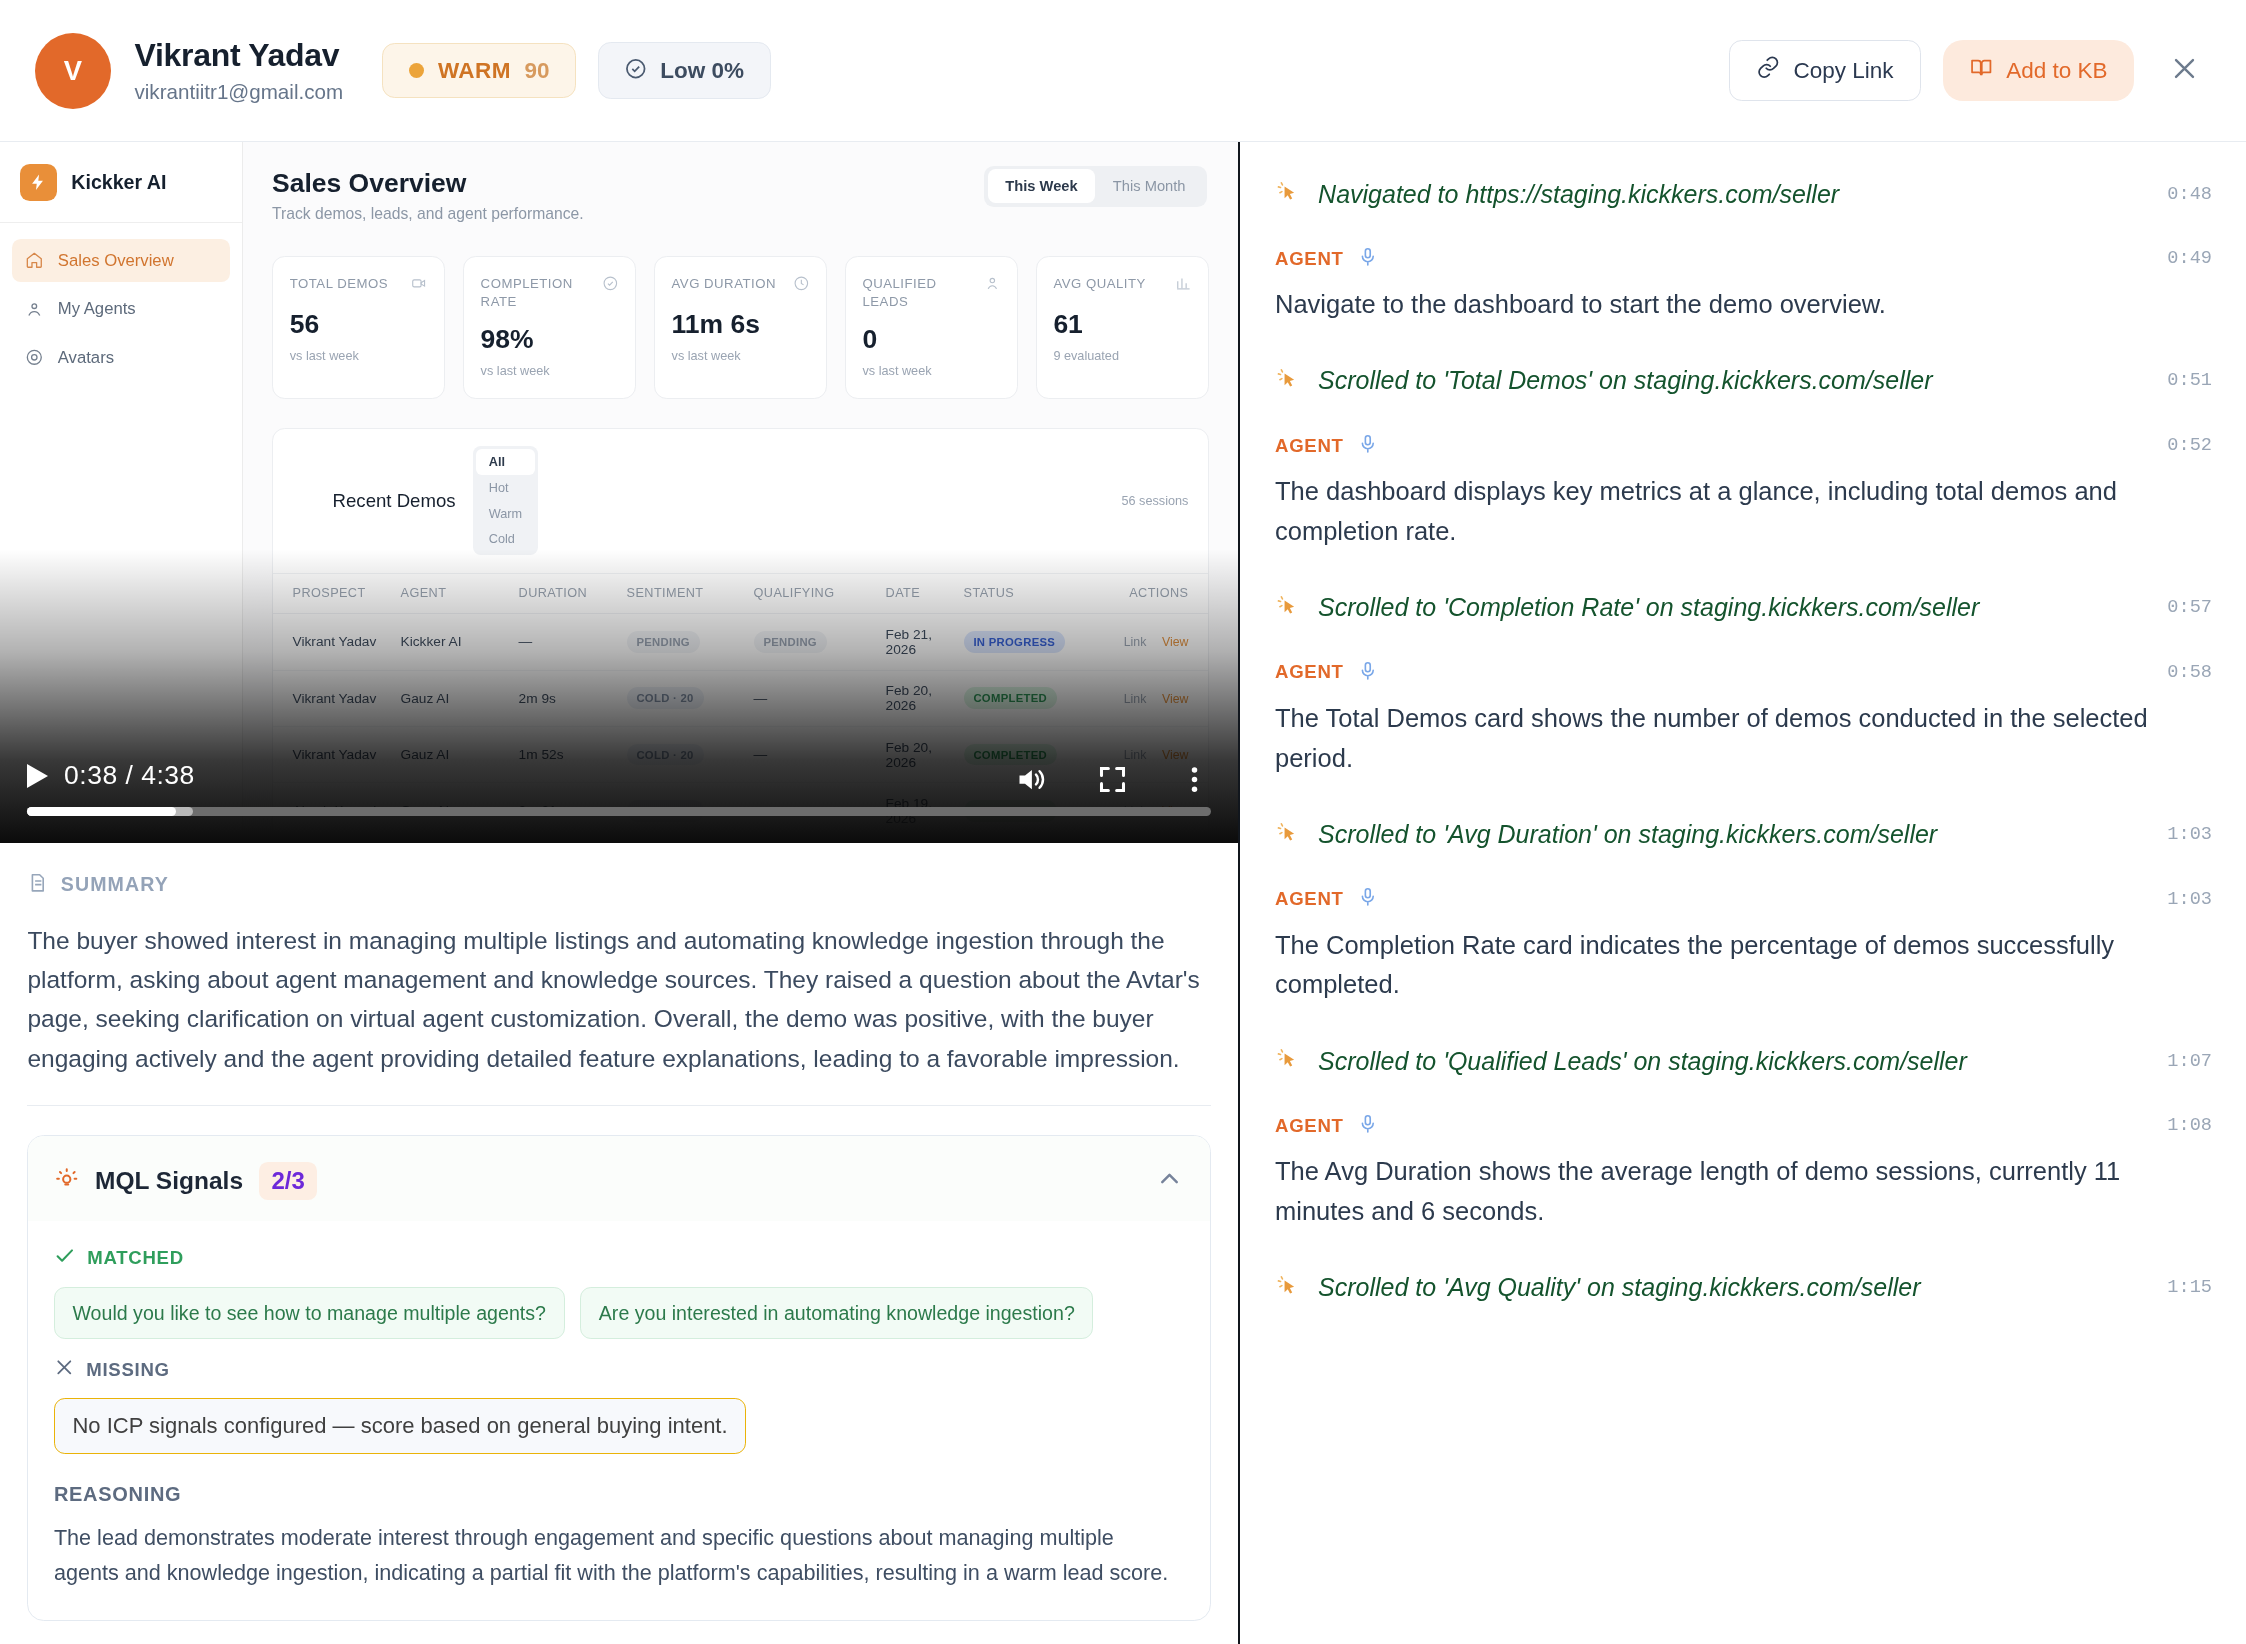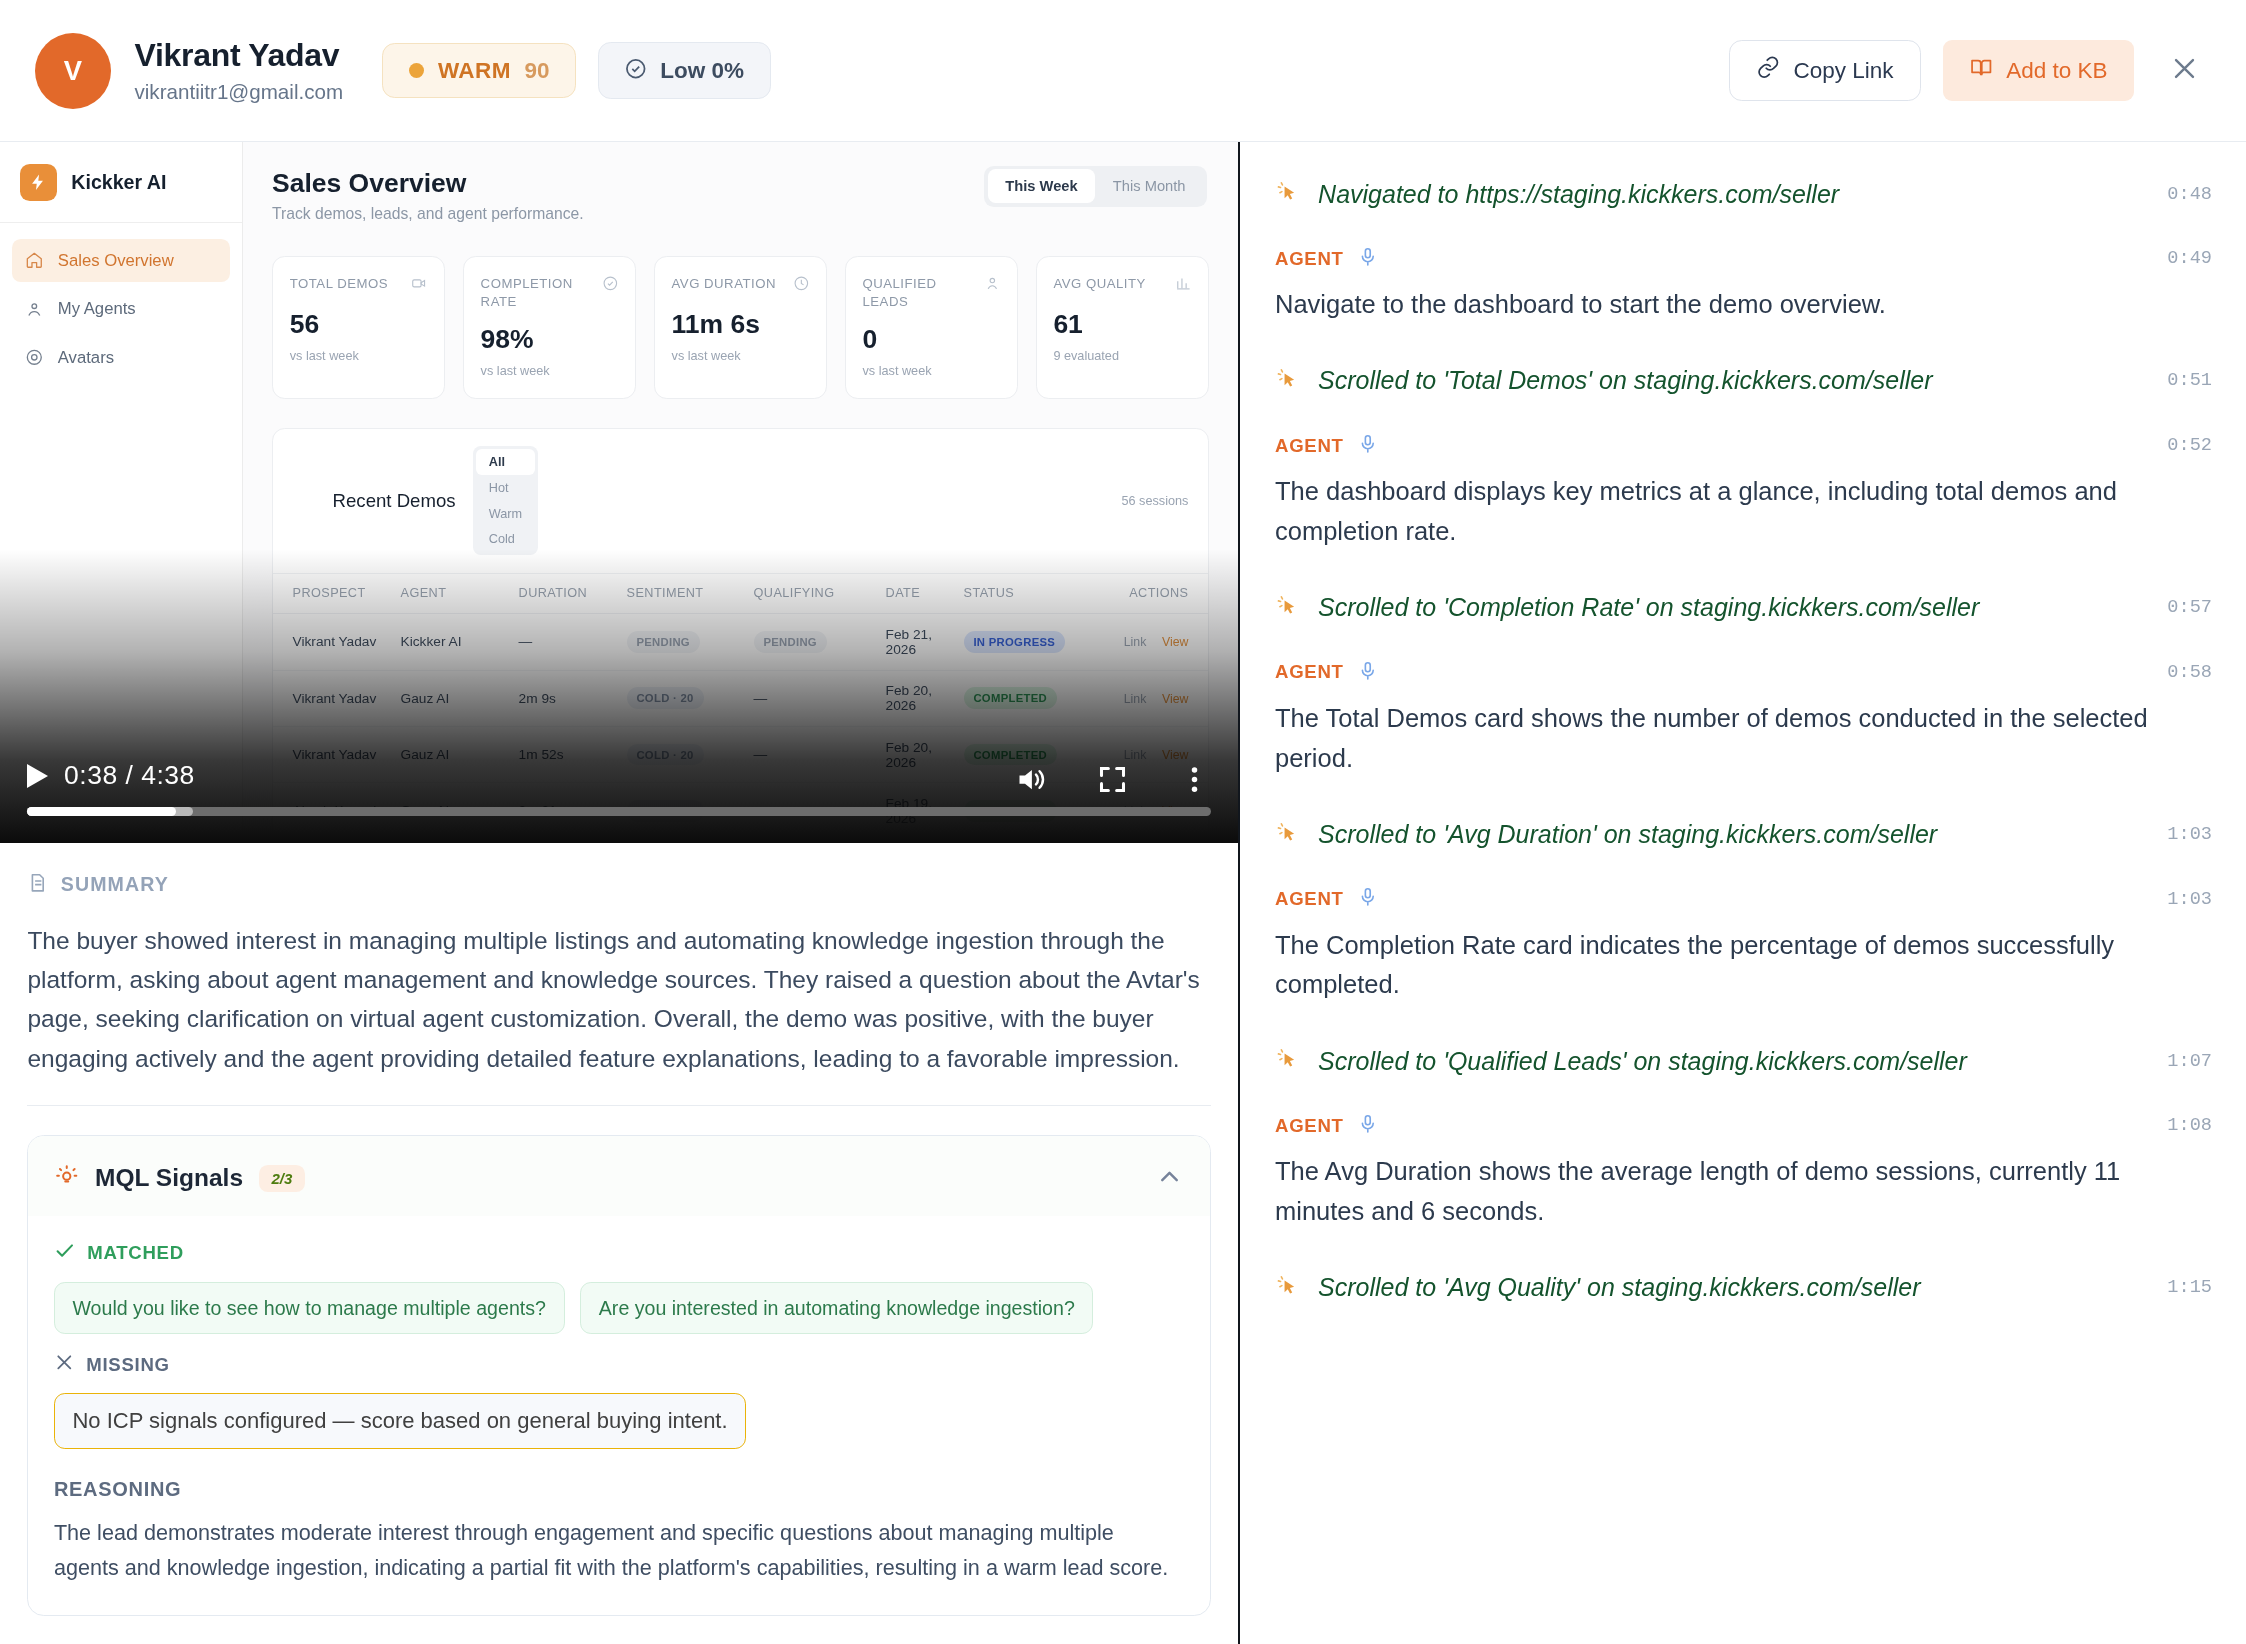--- a/index.html
+++ b/index.html
@@ -49,21 +49,21 @@
   .btn-copy {
     display: flex; align-items: center; gap: 12.7px;
     border: 1px solid #dfe4ec; background: #fff;
     border-radius: 12.7px; padding: 14.7px 26.5px;
     font-size: 22.5px; color: #2b3950; font-weight: 400;
   }
   .btn-kb {
     margin-left: 21.6px;
     display: flex; align-items: center; gap: 12.7px;
     background: #fdeadd; border: none;
-    border-radius: 9px; padding: 15.7px 26.5px;
+    border-radius: 20px; padding: 15.7px 26.5px;
     font-size: 22.5px; color: #e2692a; font-weight: 400;
   }
   .btn-close {
     margin-left: 29px; margin-right: 5.9px;
     width: 43px; height: 43px;
     display: flex; align-items: center; justify-content: center;
     color: #6d7b8d;
   }
   .btn-close svg { width: 29px; height: 29px; }
 
@@ -146,21 +146,21 @@
   .sum-head .t { font-size:19.6px; font-weight:700; color:#94a3b8; letter-spacing:1.1px; }
   .sum-ico { color:#97a6ba; }
   .sum-body { margin-top:23.5px; font-size:24.5px; line-height:1.6; color:#3b4a5f; max-width:1176px;}
 
   .hr { margin-top:27.4px; height:1px; background:#e8ecf1; }
 
   
   .mql { margin: 29px 27.4px 0 27.4px; border:1px solid #e4eaf1; border-radius:16.7px; overflow:hidden; background:#fff;}
   .mql-head { display:flex; align-items:center; gap:15.7px; padding:25.5px 25.5px 21.6px 25.5px; background:#fbfdfb;}
   .mql-title { font-size:24.5px; font-weight:700; color:#1d2736;}
-  .mql-count { font-size:15px; font-weight:600; color:#4d7c0f; background:#fdeee3; border-radius:8.8px; padding:4.9px 12.7px;font-style:italic;}
+  .mql-count { font-size:24px; font-weight:600; color:#6d28d9; background:#fdeee3; border-radius:8.8px; padding:4.9px 12.7px;}
   .chev { margin-left:auto; color:#76839a; }
   .mql-body { padding: 5.9px 25.5px 29px 25.5px;}
   .mql-sec { display:flex; align-items:center; gap:11.8px; font-size:18.6px; font-weight:700; letter-spacing:0.7px; margin-top:17.6px;}
   .mql-sec.matched { color:#2f9e5c; }
   .mql-sec.missing { color:#5d6b80; }
   .tags { display:flex; flex-wrap:wrap; gap:15.7px; margin-top:15.7px;}
   .tag-ok { background:#f2fbf5; border:1px solid #d4eedd; color:#2c7a4b; border-radius:10.8px; padding:13.7px 17.6px; font-size:19.6px;}
   .tag-miss { background:#f7f9fc; border:1px solid #eab308; color:#404040; border-radius:10.8px; padding:13.7px 17.6px; font-size:22px;}
   .reason-lbl { margin-top:29px; font-size:20px; font-weight:700; letter-spacing:0.7px; color:#5d6b80;}
   .reason-txt { margin-top:15.7px; font-size:21.6px; line-height:1.62; color:#3f4e63;}

